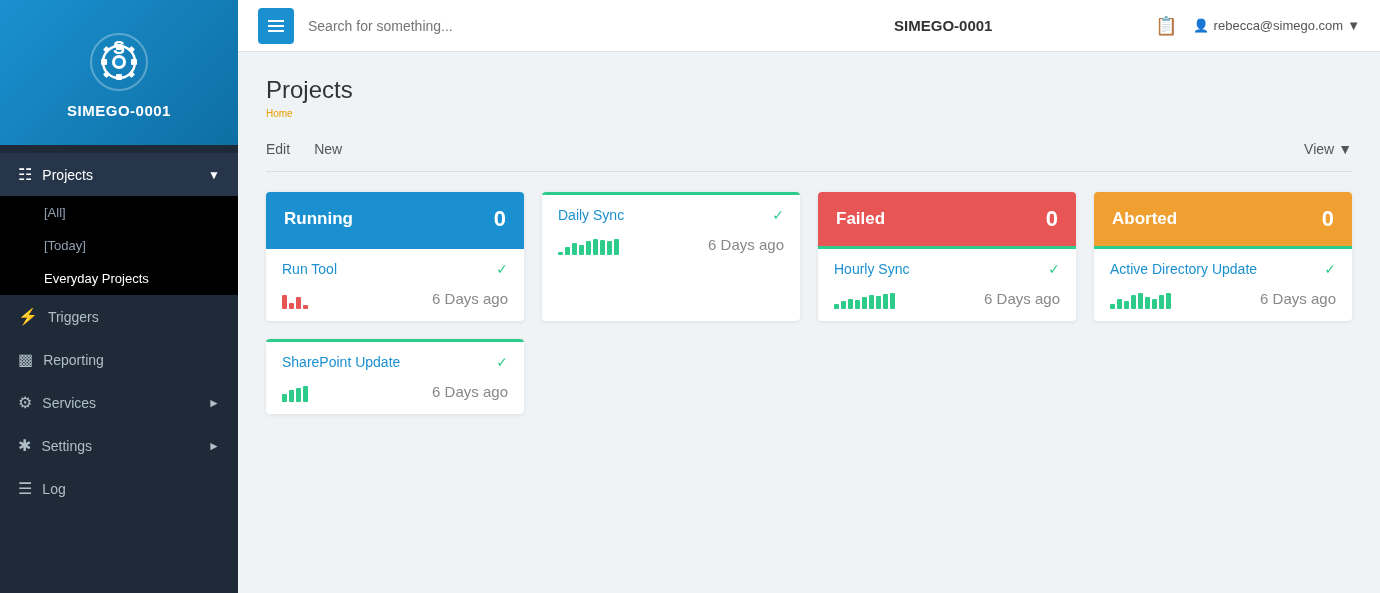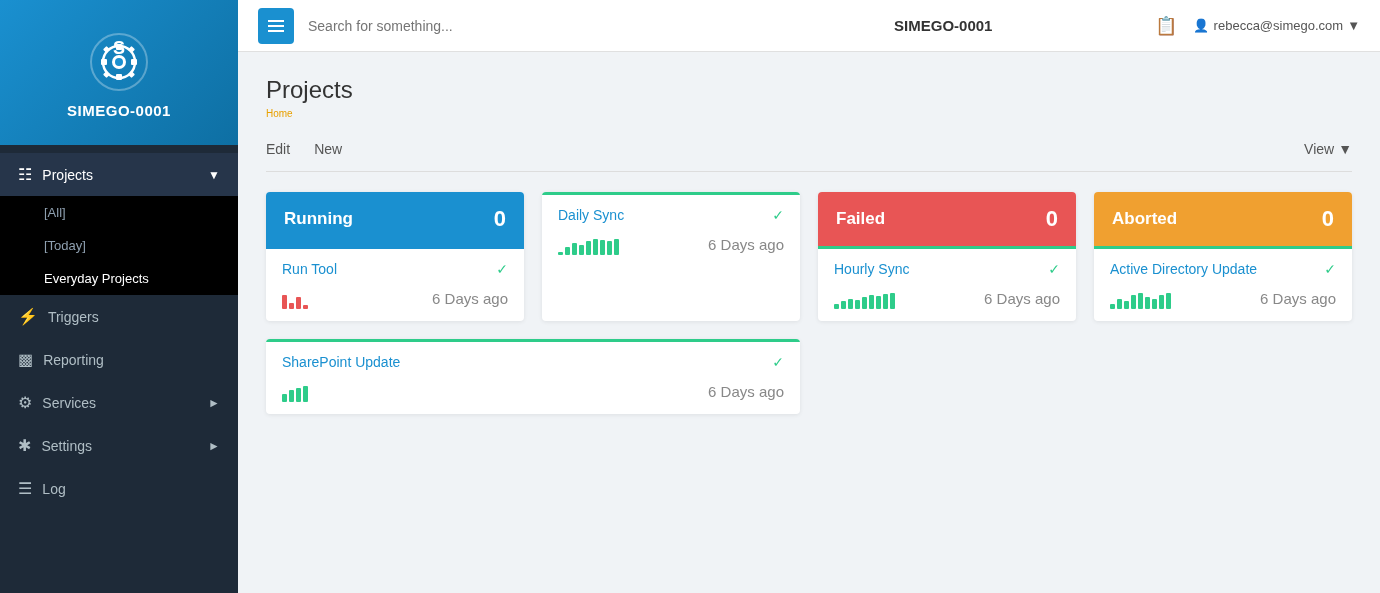--- a/index.html
+++ b/index.html
@@ -239,21 +239,21 @@
       height: 22px;
     }
     .mini-bar {
       width: 5px;
       border-radius: 1px;
     }
 
     
     .cards-row-2 {
       display: grid;
-      grid-template-columns: repeat(2, 1fr);
+      grid-template-columns: repeat(4, 1fr);
       gap: 18px;
     }
 
     
     .content::-webkit-scrollbar { width: 6px; }
     .content::-webkit-scrollbar-track { background: #f0f3f6; }
     .content::-webkit-scrollbar-thumb { background: #ccc; border-radius: 3px; }
   </style>
 </head>
 <body>

